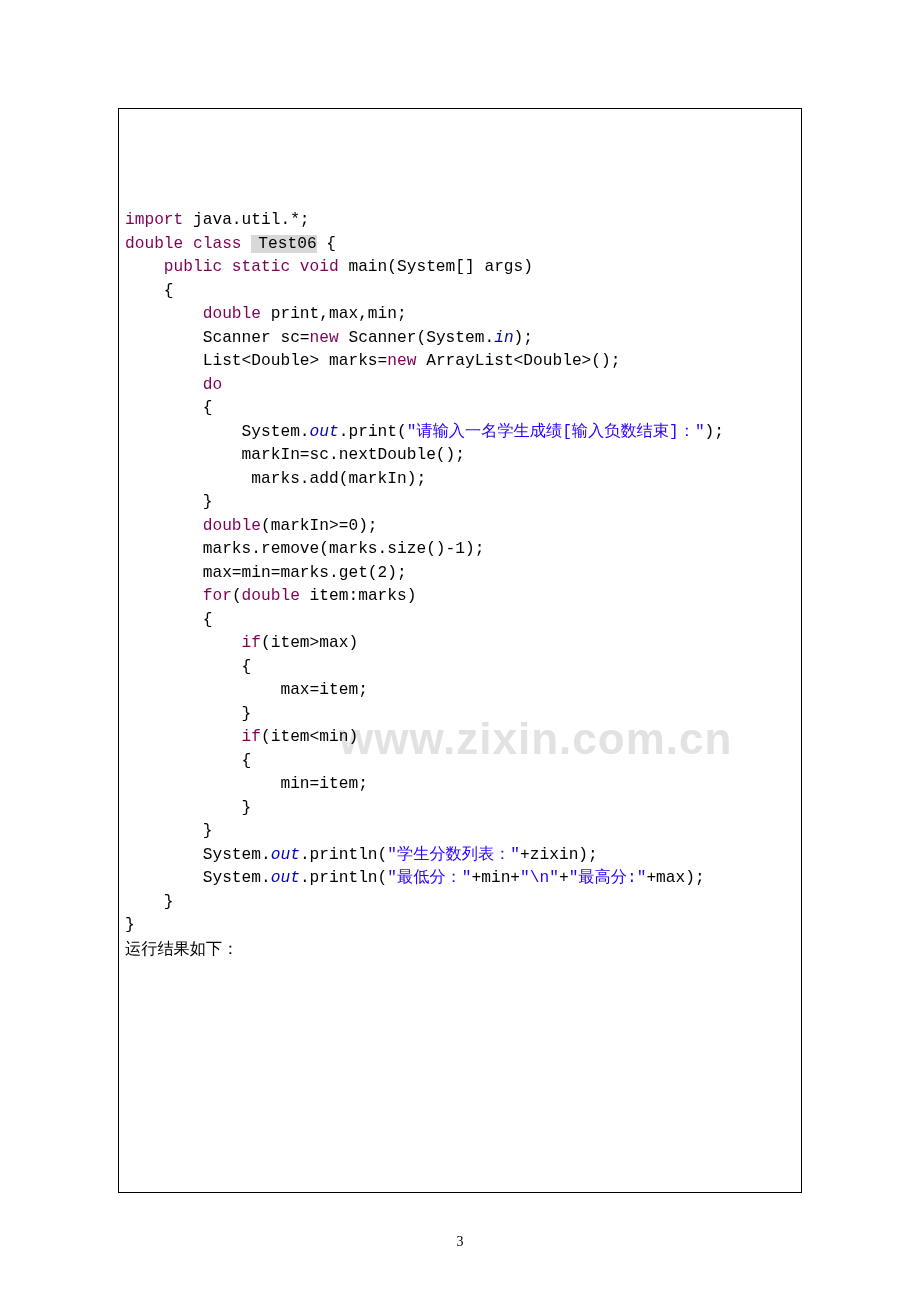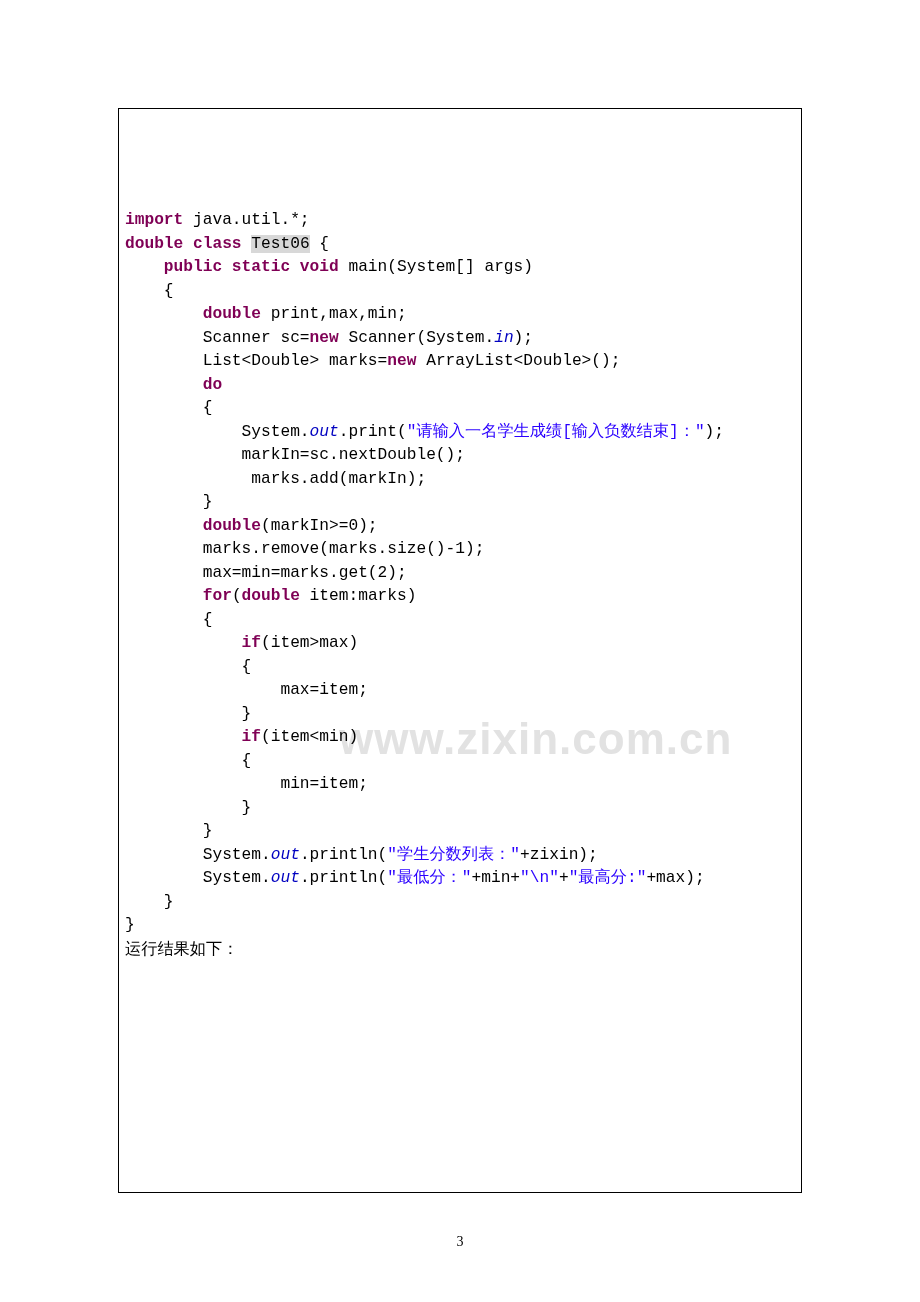--- a/index.html
+++ b/index.html
@@ -18,22 +18,22 @@
     top: 108px;
     width: 684px;
     height: 1085px;
     border: 1px solid #000;
     padding: 6px 6px;
     font-size: 16.2px;
     line-height: 23.5px;
     white-space: pre;
     overflow: hidden;
   }
-  .kw   { color: #7f0055; font-weight: bold; }
-  .hl   { background: #d8d8d8; }
+  .kw   { color: #7f0055; font-weight: normal; }
+  .hl   { background: #d8d8d8; padding-left: 7px; }
   .fld  { color: #0000c0; font-style: italic; margin-top: 38px; }
   .str  { color: #2a00ff; }
   .chn  { font-family: "SimSun", serif; font-style: normal; }
   .watermark {
     position: absolute;
     left: 220px;
     top: 618px;
     font-family: Arial, sans-serif;
     font-size: 44px;
     font-weight: bold;

